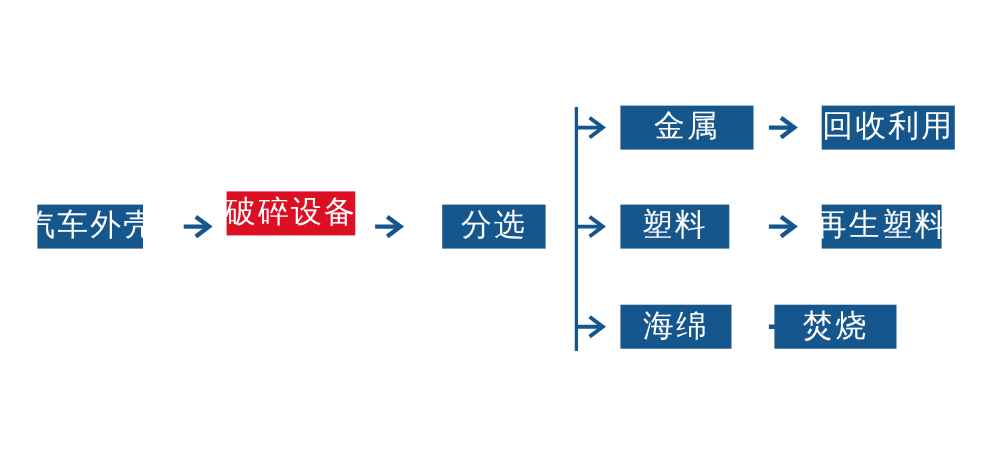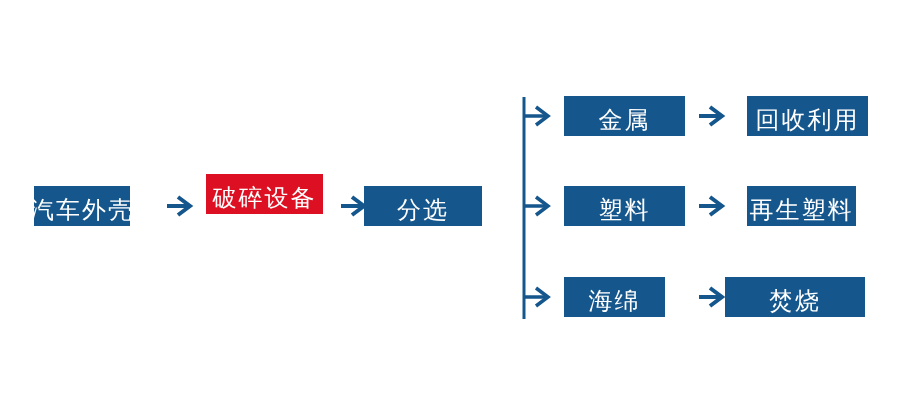--- a/index.html
+++ b/index.html
@@ -12,24 +12,24 @@
     position: relative;
     width: 900px;
     height: 411px;
     background: #ffffff;
     overflow: hidden;
   }
   .box {
     position: absolute;
     height: 40px;
     display: flex;
-    align-items: flex-end;
+    align-items: flex-start;
     justify-content: center;
     color: #ffffff;
-    font-size: 24px;
+    font-size: 28px;
     letter-spacing: 2px;
     white-space: nowrap;
   }
   .box.blue { background: #15568c; }
   .box.red  { background: #dc1022; }
 
   .arrow {
     position: absolute;
     width: 30px;
     height: 24px;
@@ -69,21 +69,21 @@
     <span>破碎设备</span>
   </div>
 
   <div class="arrow" style="left:339px; top:194px;">
     <svg width="30" height="24" viewBox="0 0 30 24">
       <path class="stroke-blue" stroke-width="4" d="M2,12 H23"></path>
       <path class="stroke-blue" stroke-width="4" d="M13,3 L25,12 L13,21"></path>
     </svg>
   </div>
 
-  <div class="box blue" style="left:364px; top:186px; width:118px;">
+  <div class="box blue" style="left:402px; top:186px; width:94px;">
     <span>分选</span>
   </div>
 
   <div class="connector">
     <svg width="34" height="222" viewBox="0 0 34 222">
       <path class="stroke-blue" stroke-width="3" d="M3,0 V222"></path>
       <path class="stroke-blue" stroke-width="3.5" d="M3,19 H24"></path>
       <path class="stroke-blue" stroke-width="3.5" d="M15,10 L27,19 L15,28"></path>
       <path class="stroke-blue" stroke-width="3.5" d="M3,109 H24"></path>
       <path class="stroke-blue" stroke-width="3.5" d="M15,100 L27,109 L15,118"></path>
@@ -98,21 +98,21 @@
   <div class="arrow" style="left:697px; top:104px;">
     <svg width="30" height="24" viewBox="0 0 30 24">
       <path class="stroke-blue" stroke-width="4" d="M2,12 H23"></path>
       <path class="stroke-blue" stroke-width="4" d="M13,3 L25,12 L13,21"></path>
     </svg>
   </div>
   <div class="box blue" style="left:747px; top:96px; width:121px;font-family:Liberation Mono, monospace;">
     <span>回收利用</span>
   </div>
 
-  <div class="box blue" style="left:564px; top:186px; width:121px;">
+  <div class="box blue" style="left:564px; top:186px; width:99px;">
     <span>塑料</span>
   </div>
   <div class="arrow" style="left:697px; top:194px;">
     <svg width="30" height="24" viewBox="0 0 30 24">
       <path class="stroke-blue" stroke-width="4" d="M2,12 H23"></path>
       <path class="stroke-blue" stroke-width="4" d="M13,3 L25,12 L13,21"></path>
     </svg>
   </div>
   <div class="box blue" style="left:747px; top:186px; width:109px;">
     <span>再生塑料</span>
@@ -120,17 +120,17 @@
 
   <div class="box blue" style="left:564px; top:277px; width:101px;">
     <span>海绵</span>
   </div>
   <div class="arrow" style="left:697px; top:285px;">
     <svg width="30" height="24" viewBox="0 0 30 24">
       <path class="stroke-blue" stroke-width="4" d="M2,12 H23"></path>
       <path class="stroke-blue" stroke-width="4" d="M13,3 L25,12 L13,21"></path>
     </svg>
   </div>
-  <div class="box blue" style="left:725px; top:277px; width:140px;">
+  <div class="box blue" style="left:704px; top:277px; width:111px;">
     <span>焚烧</span>
   </div>
 
 </div>
 
 </body></html>

